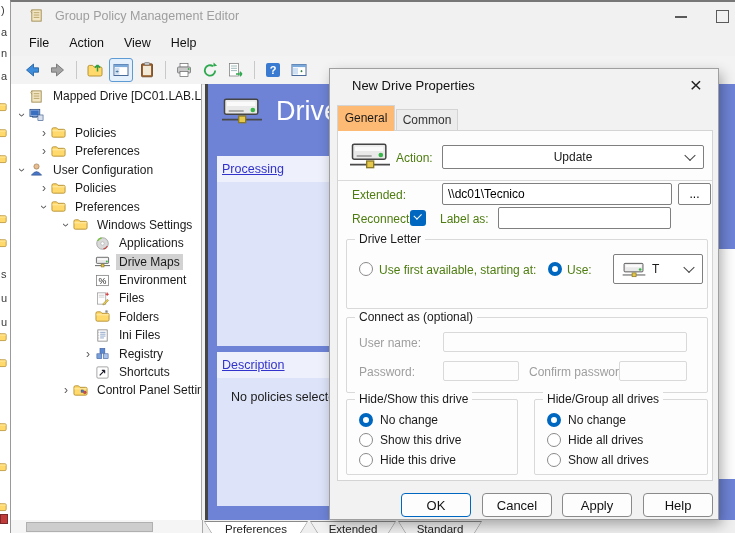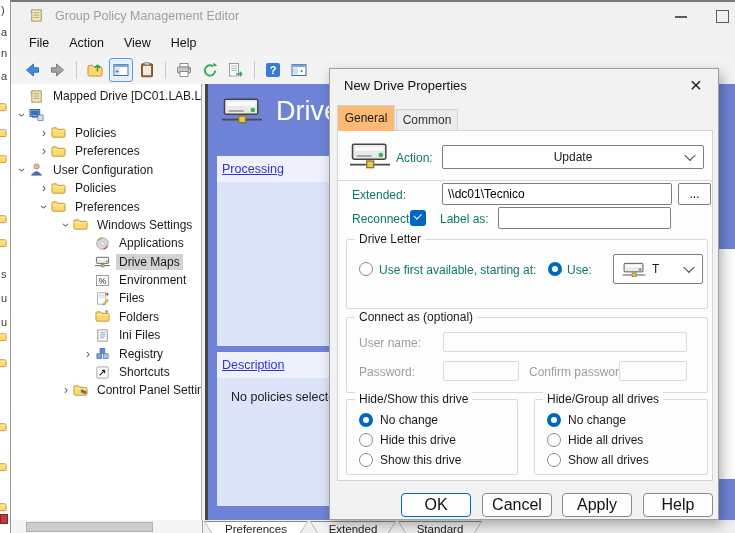--- a/index.html
+++ b/index.html
@@ -54,45 +54,45 @@
   #bottombar{position:absolute;left:0;bottom:0;height:13px;right:0;background:#efefef;overflow:hidden;}
   #hscroll{position:absolute;left:0;top:0;width:191px;height:13px;background:#f5f5f5;border-right:1px solid #a8a8a8;}
   #hscroll .thumb{position:absolute;left:15px;top:2px;width:125px;height:8px;background:#cdcdcd;border:1px solid #b0b0b0;}
   .btabo{position:absolute;top:1px;height:18px;background:#8a8a8a;clip-path:polygon(0 0,100% 0,calc(100% - 11px) 100%,11px 100%);}
   .btabi{position:absolute;inset:1px;background:#f1f1f1;clip-path:polygon(0 0,100% 0,calc(100% - 10px) 100%,10px 100%);
          display:flex;justify-content:center;font-size:11.5px;padding-top:1px;color:#222;}
   .btabo.act .btabi{background:#fff;}
   
   #dlg{position:absolute;left:329px;top:68px;width:390px;height:452px;background:#f2f2f2;
        border:1px solid #9f9f9f;box-sizing:border-box;box-shadow:3px 5px 12px rgba(0,0,0,.30);z-index:50;}
-  .dlg-title{position:absolute;left:14px;top:9px;font-size:13px;color:#111;}
+  .dlg-title{position:absolute;left:22px;top:9px;font-size:13px;color:#111;}
   .dlg-close{position:absolute;right:10px;top:4px;font-size:21px;font-weight:300;color:#222;line-height:24px;width:24px;text-align:center;}
   .tab{position:absolute;box-sizing:border-box;font-size:12px;text-align:center;}
   #tab-general{left:7px;top:36px;width:58px;height:26px;background:#fdba74;border:1px solid #d4d4d4;border-bottom:none;z-index:3;padding-top:5px;}
   #tab-common{left:66px;top:40px;width:62px;height:22px;background:#ececec;border:1px solid #d4d4d4;border-bottom:none;z-index:1;padding-top:3px;color:#333;}
   .dlg-page{position:absolute;left:7px;top:61px;width:376px;height:351px;background:#fdfdfd;border:1px solid #d4d4d4;box-sizing:border-box;z-index:2;}
-  .lbl{position:absolute;font-size:12px;color:#0f766e;}
+  .lbl{position:absolute;font-size:12px;color:#4d7c0f;}
   .lbl.dis{color:#9e9e9e;}
   .field{position:absolute;box-sizing:border-box;border:1px solid #7f7f7f;background:#fff;font-family:"Liberation Sans",sans-serif;font-size:12px;padding:0 5px;border-radius:2px;}
   .field:disabled{border-color:#d9d9d9;background:#fdfdfd;}
   .ddown{position:absolute;box-sizing:border-box;border:1px solid #7f7f7f;background:#fff;border-radius:2px;display:flex;align-items:center;padding:0 8px;font-size:12px;}
   .ddchev{position:absolute;right:9px;top:50%;width:7px;height:7px;border-right:1.4px solid #444;border-bottom:1.4px solid #444;transform:translateY(-70%) rotate(45deg);}
   .dlg-icon{position:absolute;left:12px;top:9px;width:40px;height:32px;}
   .hsep{position:absolute;left:0;right:0;top:49px;border-top:1px solid #dadada;}
   .grp{position:absolute;border:1px solid #d9d9d9;border-radius:2px;box-sizing:border-box;}
   .grp .gtitle{position:absolute;top:-8px;left:8px;background:#fdfdfd;padding:0 4px;font-size:12px;}
   .radio{display:inline-block;width:14px;height:14px;border:1px solid #8a8a8a;border-radius:50%;background:#fff;box-sizing:border-box;vertical-align:middle;}
   .radio.on{border:4.5px solid #0067c0;}
   .checkbox{position:absolute;width:16px;height:16px;background:#0067c0;border-radius:3px;}
   .checkbox::after{content:"";position:absolute;left:4px;top:3px;width:6px;height:3.5px;border-left:1.8px solid #fff;border-bottom:1.8px solid #fff;transform:rotate(-45deg);}
   .optrow{display:flex;align-items:center;height:20px;}
   .optrow .radio{margin-right:7px;flex:0 0 14px;}
   .optrow span.olbl{font-size:12px;}
   .dlg-btn{position:absolute;top:424px;width:70px;height:24px;background:#fdfdfd;border:1px solid #8a8a8a;border-radius:4px;
-           font-family:"Liberation Sans",sans-serif;font-size:16px;color:#111;}
+           font-family:"Liberation Sans",sans-serif;font-size:13px;color:#111;}
   .dlg-btn.primary{border:1.6px solid #0067c0;}
   .dl-sel{left:266px;top:14px;width:90px;height:30px;}
   .dl-sel svg{width:24px;height:17px;margin-right:6px;}
 </style>
 </head>
 <body>
 
 <div id="canvas">
 
   <div id="bgstrip">
@@ -507,25 +507,25 @@
 
       <div class="grp" style="left:8px;top:268px;width:172px;height:76px;">
         <span class="gtitle">Hide/Show this drive</span>
         <div id="hidethis-opts" style="position:absolute;left:12px;top:10px;right:4px;">
             <div class="optrow">
               <span class="radio on"></span>
               <span class="olbl">No change</span>
             </div>
             <div class="optrow">
               <span class="radio"></span>
-              <span class="olbl">Hide this drive</span>
+              <span class="olbl">Show this drive</span>
             </div>
             <div class="optrow">
               <span class="radio"></span>
-              <span class="olbl">Show this drive</span>
+              <span class="olbl">Hide this drive</span>
             </div>
           </div>
       </div>
       <div class="grp" style="left:196px;top:268px;width:174px;height:76px;">
         <span class="gtitle">Hide/Group all drives</span>
         <div id="hideall-opts" style="position:absolute;left:12px;top:10px;right:4px;">
             <div class="optrow">
               <span class="radio on"></span>
               <span class="olbl">No change</span>
             </div>

